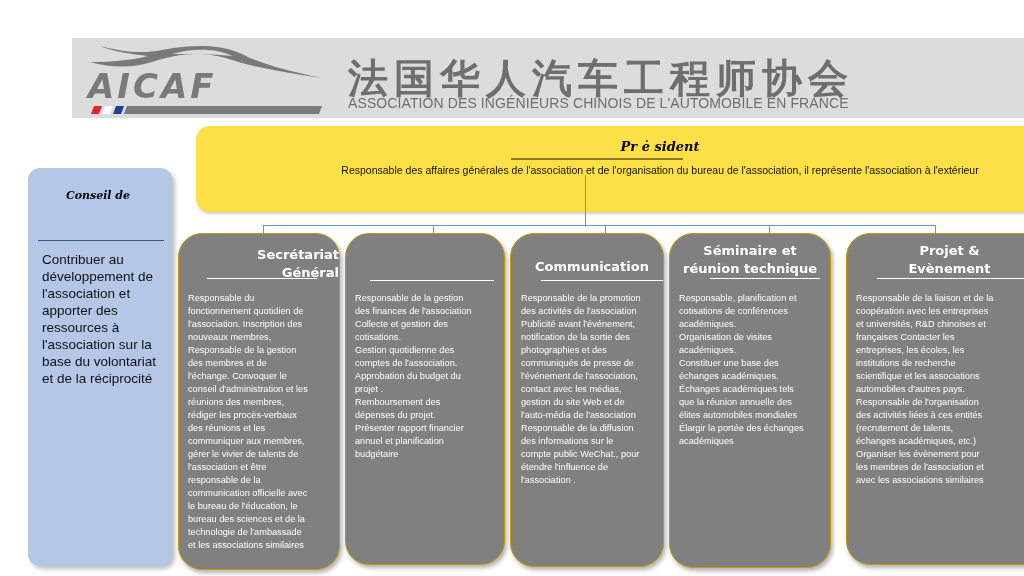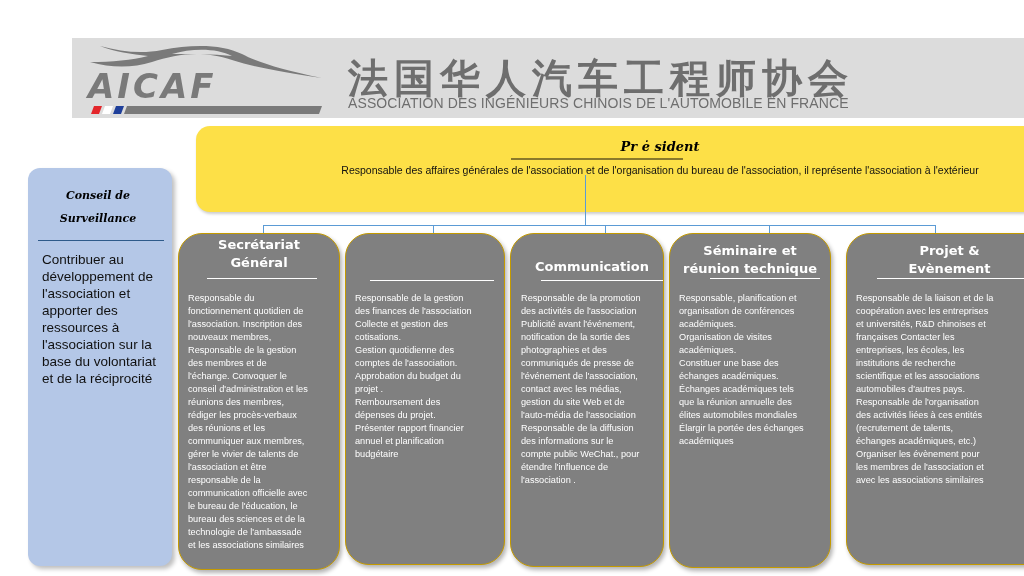--- a/index.html
+++ b/index.html
@@ -54,28 +54,27 @@
 <div class="conn" style="left:263px; top:225px; width:672px; height:1px;"></div>
 <div class="conn" style="left:263px; top:225px; width:1px; height:16px;"></div>
 <div class="conn" style="left:433px; top:225px; width:1px; height:24px;"></div>
 <div class="conn" style="left:605px; top:225px; width:1px; height:24px;"></div>
 <div class="conn" style="left:769px; top:225px; width:1px; height:24px;"></div>
 <div class="conn" style="left:935px; top:225px; width:1px; height:24px;"></div>
 
 <div class="conseil">
   <div class="conseil-title">
     <div>Conseil de</div>
-    <div>Surveillance</div>
   </div>
   <div class="conseil-line"></div>
   <div class="conseil-desc">Contribuer au développement de l'association et apporter des ressources à l'association sur la base du volontariat et de la réciprocité</div>
 </div>
 
 <div class="dept" style="left:178px; width:160px; height:335px;">
-  <div class="dept-title" style="top:2px; white-space:pre-line;">Secrétariat
+  <div class="dept-title" style="top:12px; white-space:pre-line;text-align:right;">Secrétariat
 Général</div>
   <div class="dept-line" style="left:28px; right:22px; top:44px;"></div>
   <div class="dept-desc" style="top:58px;">Responsable du
 fonctionnement quotidien de
 l'association. Inscription des
 nouveaux membres,
 Responsable de la gestion
 des membres et de
 l'échange. Convoquer le
 conseil d'administration et les
@@ -128,21 +127,21 @@
 compte public WeChat., pour
 étendre l'influence de
 l'association .</div>
 </div>
 
 <div class="dept" style="left:669px; width:160px; height:333px;">
   <div class="dept-title" style="top:8px; white-space:pre-line;">Séminaire et
 réunion technique</div>
   <div class="dept-line" style="left:40px; right:10px; top:44px;"></div>
   <div class="dept-desc" style="top:58px;">Responsable, planification et
-organisation de conférences
+cotisations de conférences
 académiques.
 Organisation de visites
 académiques.
 Constituer une base des
 échanges académiques.
 Échanges académiques tels
 que la réunion annuelle des
 élites automobiles mondiales
 Élargir la portée des échanges
 académiques</div>

